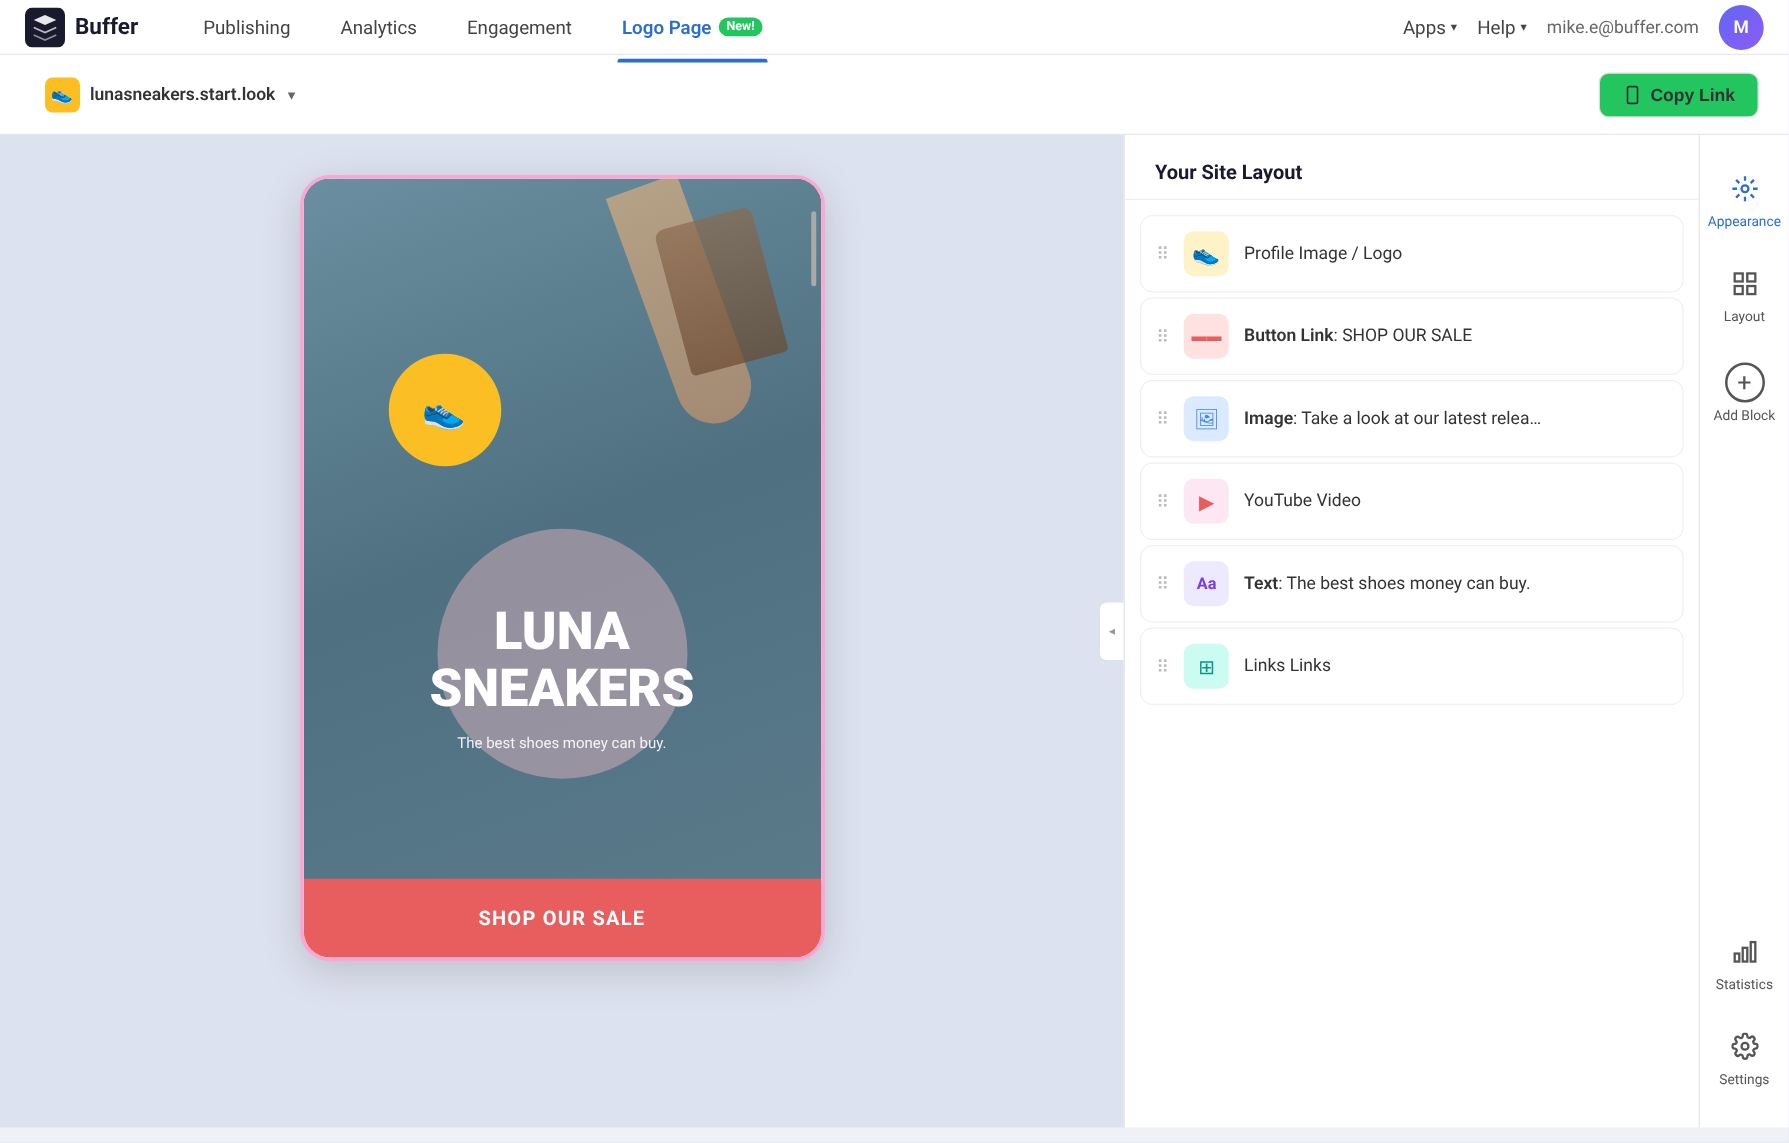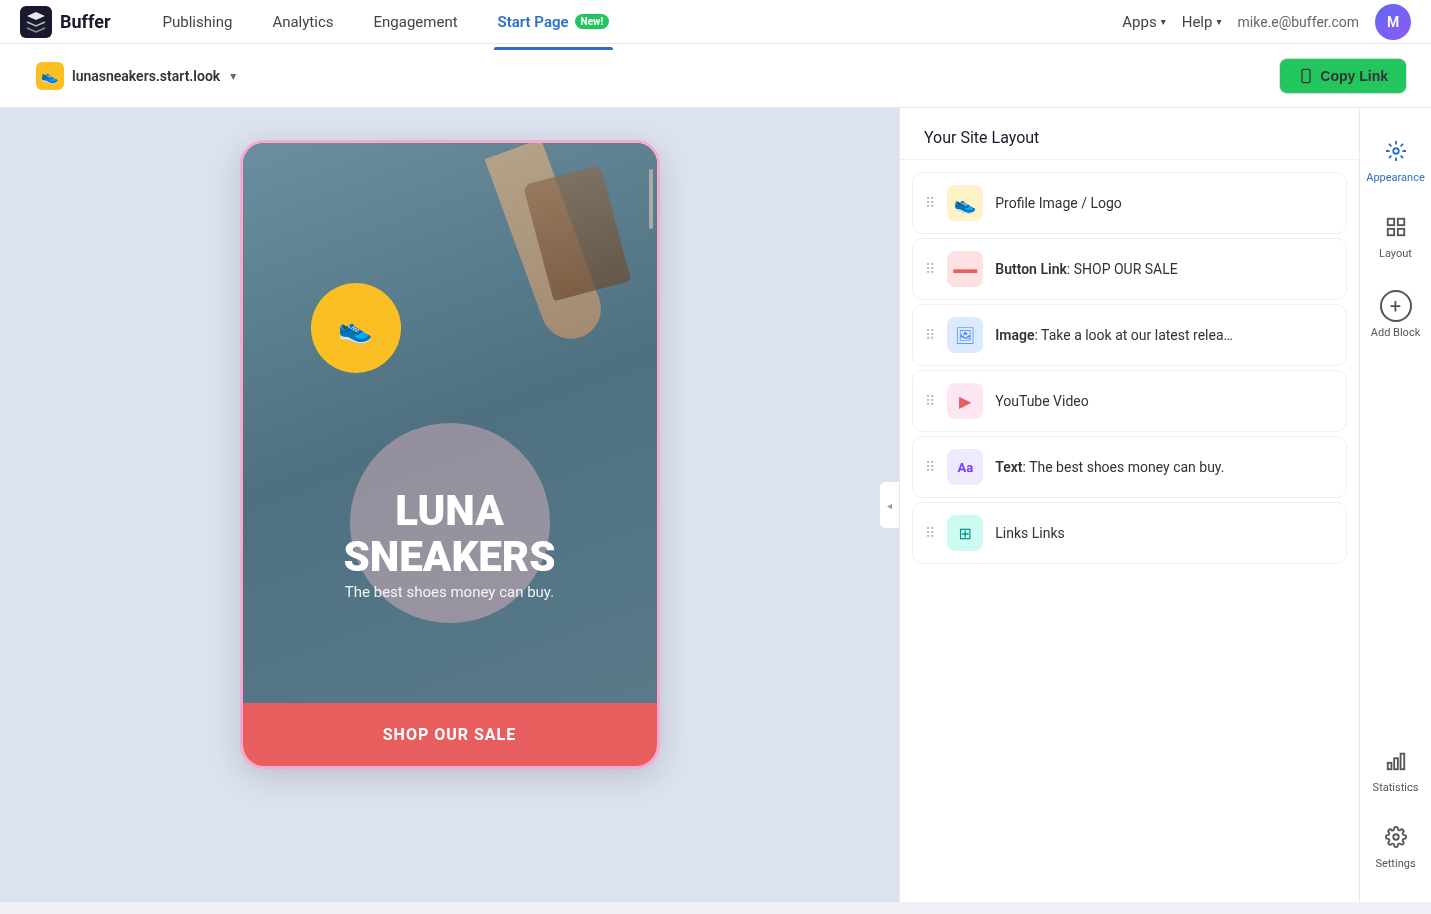--- a/index.html
+++ b/index.html
@@ -109,21 +109,21 @@
       position: absolute; top: 140px; left: 68px;
       width: 90px; height: 90px; border-radius: 50%;
       background: #fbbf24; display: flex; align-items: center; justify-content: center;
       font-size: 28px; z-index: 2;
     }
     .hero-text-block {
       position: absolute; bottom: 100px; left: 0; right: 0;
       text-align: center; z-index: 3;
     }
     .hero-brand { font-size: 42px; font-weight: 900; color: #fff; line-height: 1.1; }
-    .hero-tagline { font-size: 15px; color: rgba(255,255,255,0.9); line-height: 1.5; }
+    .hero-tagline { font-size: 12px; color: rgba(255,255,255,0.9); margin-top: 10px; line-height: 1.5; }
     .phone-cta {
       background: #e85d5d; color: #fff; text-align: center;
       padding: 22px; font-size: 16px; font-weight: 700; letter-spacing: 1px;
       cursor: pointer;
     }
     .scrollbar-track {
       position: absolute; right: 4px; top: 16px; bottom: 16px; width: 4px;
     }
     .scrollbar-thumb {
       width: 4px; height: 60px; background: #aaa; border-radius: 2px; position: absolute; top: 10px;
@@ -138,21 +138,21 @@
       cursor: pointer; font-size: 10px; color: #999;
     }
 
     
     .layout-panel {
       width: 460px; background: #fff; border-left: 1px solid #e8e8e8;
       display: flex; flex-direction: column;
       overflow-y: auto;
     }
     .layout-panel-header {
-      padding: 20px 24px 12px; font-size: 16px; font-weight: 400; color: #1a1a2e;
+      padding: 20px 24px 12px; font-size: 16px; font-weight: 700; color: #1a1a2e;
       border-bottom: 1px solid #f0f0f0;
     }
     .layout-items { padding: 12px; display: flex; flex-direction: column; gap: 4px; }
     .layout-item {
       display: flex; align-items: center; gap: 12px;
       padding: 12px 12px; border-radius: 10px; border: 1px solid #f0f0f0;
       background: #fff; cursor: pointer;
     }
     .drag-handle { color: #bbb; font-size: 14px; cursor: grab; }
     .item-icon {
@@ -208,21 +208,21 @@
       <path d="M7 22l9 4 9-4" stroke="#fff" stroke-width="1.5" fill="none" opacity="0.5"></path>
     </svg>
     <span class="logo-text">Buffer</span>
   </div>
 
   <div class="nav-items">
     <a class="nav-item">Publishing</a>
     <a class="nav-item">Analytics</a>
     <a class="nav-item">Engagement</a>
     <a class="nav-item active">
-      <span>Start Page</span>
+      <span>Logo Page</span>
       <span class="new-badge">New!</span>
     </a>
   </div>
 
   <div class="nav-right">
     <div class="nav-apps">
       <span>Apps</span>
       <span class="chevron-down">▾</span>
     </div>
     <div class="nav-help">

